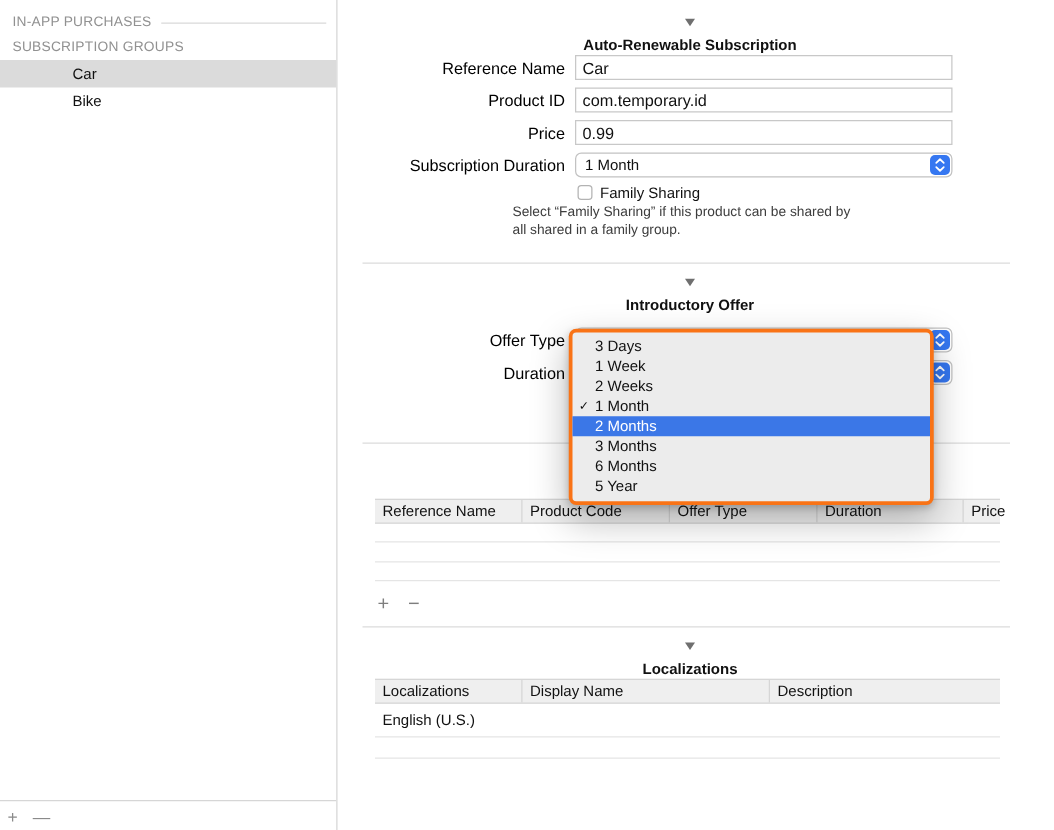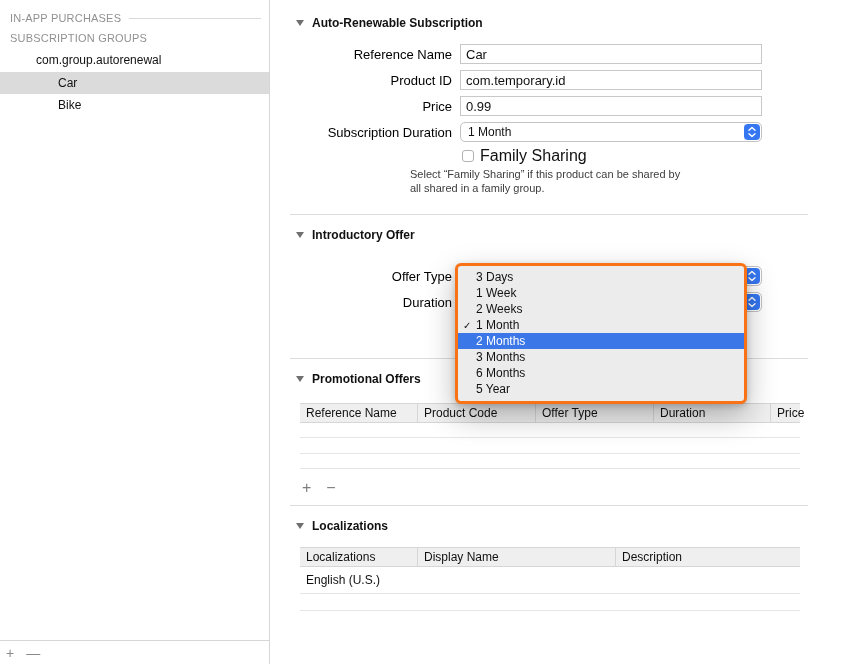--- a/index.html
+++ b/index.html
@@ -30,21 +30,21 @@
     border-top:1px solid #d6d6d6; display:flex; align-items:center;
     gap:12px; padding-left:6px; color:#8a8a8a; font-size:14px;
   }
   .sb-btn { cursor:default; line-height:1; }
 
   
   .content {
     position:absolute; left:271px; top:0; right:0; bottom:0;
     background:#ffffff; padding:15px 35px 0 19px;
   }
-  .section-header { display:flex; align-items:center; gap:8px; height:15px; margin-left:6px; }
+  .section-header { display:flex; align-items:center; gap:8px; height:15px; margin-left:6px;flex-direction:column; }
   .disclosure {
     width:0; height:0; border-left:4.5px solid transparent;
     border-right:4.5px solid transparent; border-top:6px solid #6f6f6f;
   }
   .section-title { font-size:12px; font-weight:700; color:#111; }
 
   .form-row { display:flex; align-items:center; height:20px; margin-top:6px; }
   .form-row.first { margin-top:14px; }
   .form-label { width:162px; text-align:right; font-size:13px; color:#000; flex:none; }
   .text-field {
@@ -61,21 +61,21 @@
   .popup-cap {
     position:absolute; right:1px; top:1px; bottom:1px; width:16px;
     border-radius:4px; display:flex; align-items:center; justify-content:center;
   }
 
   .family-row { display:flex; align-items:center; margin:5px 0 0 172px; }
   .checkbox {
     width:12px; height:12px; border:1px solid #b3b3b3; border-radius:3px;
     background:#fff; flex:none;
   }
-  .family-label { font-size:16px; margin-left:6px; }
+  .family-label { font-size:12px; margin-left:6px; }
   .help-text { margin:2px 0 0 120px; font-size:11px; line-height:14px; color:#3d3d3d; width:300px; }
 
   .divider { height:1px; background:#dcdcdc; }
   .div-1 { margin-top:19px; }
   .div-2 { margin-top:46px; }
   .div-3 { margin-top:9px; }
 
   .sec-gap { margin-top:12px; }
 
   
@@ -126,21 +126,20 @@
 <body>
 
 <aside class="sidebar">
   <div class="side-header">
     <span>IN-APP PURCHASES</span>
     <span class="side-header-rule"></span>
   </div>
   <div class="side-header">
     <span>SUBSCRIPTION GROUPS</span>
   </div>
-  <div class="side-group">com.group.autorenewal</div>
   <div class="side-item selected">Car</div>
   <div class="side-item">Bike</div>
   <div class="sidebar-bottom">
     <span class="sb-btn">+</span>
     <span class="sb-btn">—</span>
   </div>
 </aside>
 
 <main class="content">
 

